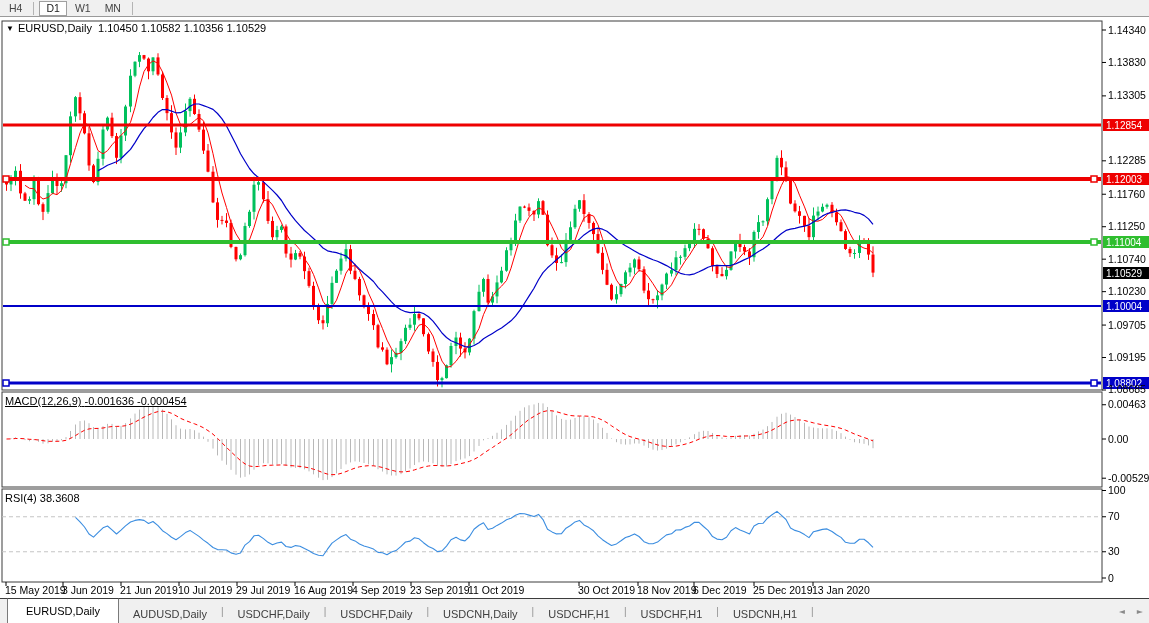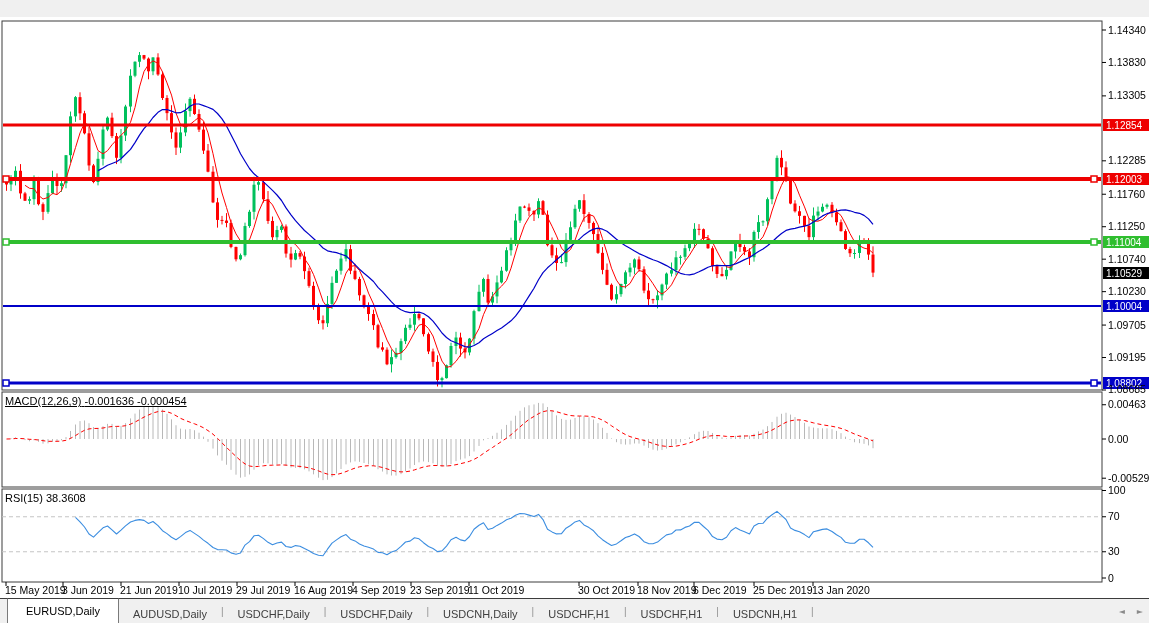--- a/index.html
+++ b/index.html
@@ -29,20 +29,28 @@
   .tabsep{display:flex;align-items:center;color:#909090;font-size:10px;}
   .tab-arrows{position:absolute;right:6px;top:0;height:24px;display:flex;align-items:center;gap:12px;
               font-family:"DejaVu Sans",sans-serif;font-size:8px;color:#8a8a8a;}
   .tab-arrows span{cursor:default;}
 </style>
 </head>
 <body>
 
 <div class="screen">
 
+  <div class="toolbar" id="toolbar">
+      <span class="tfbtn">H4</span>
+      <span class="tbsep"></span>
+      <span class="tfbtn active">D1</span>
+      <span class="tfbtn">W1</span>
+      <span class="tfbtn">MN</span>
+      <span class="tbsep"></span>
+    </div>
 
   <div class="chart-area">
     <svg id="chart-svg" width="1149" height="581">
         <rect x="2" y="4" width="1100" height="369" fill="#ffffff" stroke="#3c3c3c" stroke-width="1"></rect>
         <rect x="2" y="375" width="1100" height="95" fill="#ffffff" stroke="#3c3c3c" stroke-width="1"></rect>
         <rect x="2" y="472" width="1100" height="93" fill="#ffffff" stroke="#3c3c3c" stroke-width="1"></rect>
         <defs>
           <clipPath id="cm">
             <rect x="3" y="5" width="1098" height="367"></rect>
           </clipPath>
@@ -727,28 +735,32 @@
         <line x1="638" y1="565" x2="638" y2="569" stroke="#000" stroke-width="1"></line>
         <text x="637" y="577" font-size="10.5" fill="#000" font-family="Liberation Sans, sans-serif">18 Nov 2019</text>
         <line x1="694" y1="565" x2="694" y2="569" stroke="#000" stroke-width="1"></line>
         <text x="693" y="577" font-size="10.5" fill="#000" font-family="Liberation Sans, sans-serif">6 Dec 2019</text>
         <line x1="754" y1="565" x2="754" y2="569" stroke="#000" stroke-width="1"></line>
         <text x="753" y="577" font-size="10.5" fill="#000" font-family="Liberation Sans, sans-serif">25 Dec 2019</text>
         <line x1="813" y1="565" x2="813" y2="569" stroke="#000" stroke-width="1"></line>
         <text x="812" y="577" font-size="10.5" fill="#000" font-family="Liberation Sans, sans-serif">13 Jan 2020</text>
       </svg>
 
+    <div class="overlay title-overlay">
+      <span class="dd">▼</span><span>EURUSD,Daily</span>&nbsp;
+      <span>1.10450 1.10582 1.10356 1.10529</span>
+    </div>
 
     <div class="overlay macd-overlay">
       <span>MACD(12,26,9)</span>
       <span>-0.001636 -0.000454</span>
     </div>
 
     <div class="overlay rsi-overlay">
-      <span>RSI(15)</span>
+      <span>RSI(4)</span>
       <span>38.3608</span>
     </div>
   </div>
 
   <div class="tabbar">
     <div class="tabs" id="tabs">
         <span class="tab active">EURUSD,Daily</span>
         <span class="tab">AUDUSD,Daily</span>
         <span class="tabsep">|</span>
         <span class="tab">USDCHF,Daily</span>

